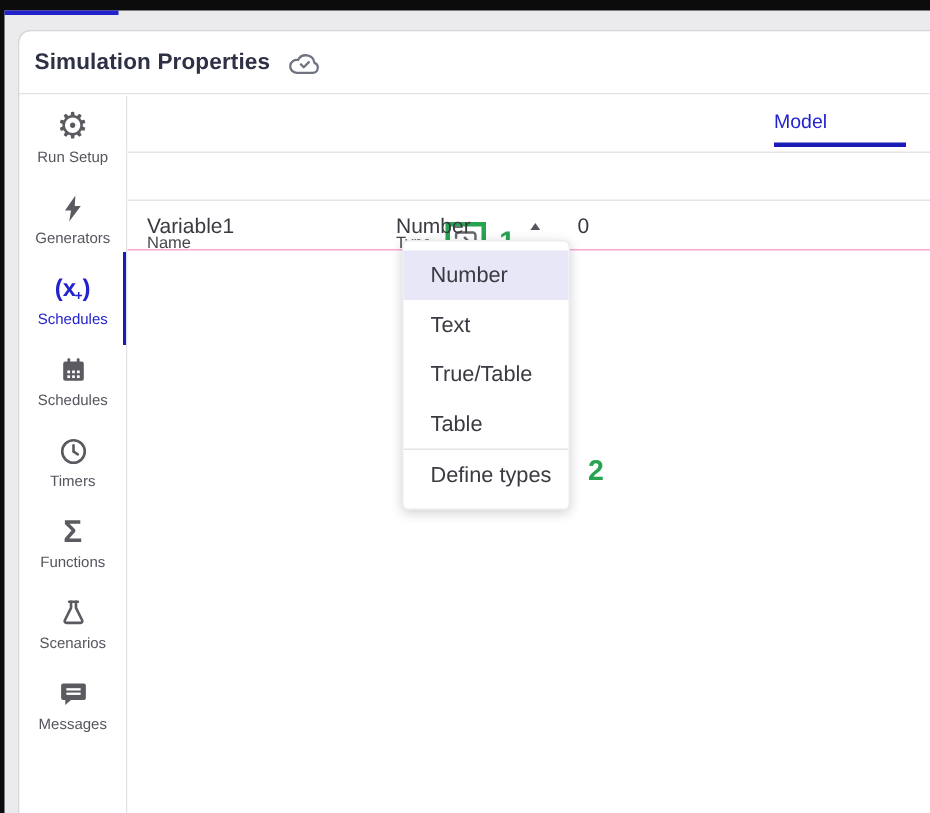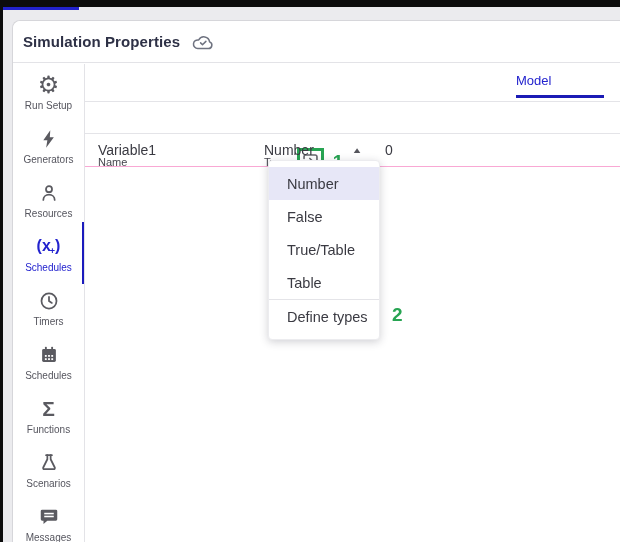--- a/index.html
+++ b/index.html
@@ -127,63 +127,54 @@
 
     <div class="side-item">
       <span class="ico">
         <svg width="22" height="22" viewBox="0 0 24 24" fill="#5a5a60">
           <path d="M13.4 2.5 L5.8 13.4 h4.4 L8.9 21.5 L17.3 10.1 h-4.4 z"></path>
         </svg>
       </span>
       <span class="lbl">Generators</span>
     </div>
 
-    <div class="side-item">
-      <span class="ico">
-        <svg width="22" height="22" viewBox="0 0 24 24" fill="none" stroke="#5a5a60" stroke-width="1.9" stroke-linecap="round">
-          <circle cx="12" cy="7.8" r="3.3"></circle>
-          <path d="M5.8 19.5c0-3.5 2.8-5.6 6.2-5.6s6.2 2.1 6.2 5.6"></path>
-        </svg>
-      </span>
-      <span class="lbl">Resources</span>
-    </div>
 
     <div class="side-item selected">
       <div class="sel-bar"></div>
       <span class="ico">
         <span class="vars-glyph">(x<span class="vars-plus">+</span>)</span>
       </span>
       <span class="lbl">Schedules</span>
-    </div>
-
-    <div class="side-item">
-      <span class="ico">
-        <svg width="22" height="22" viewBox="0 0 24 24" fill="none" stroke="#5a5a60" stroke-width="1.9" stroke-linecap="round">
-          <circle cx="12" cy="12" r="8.2"></circle>
-          <path d="M12 7.5V12l3.1 2.1"></path>
-        </svg>
-      </span>
-      <span class="lbl">Timers</span>
     </div>
 
     <div class="side-item">
       <span class="ico">
         <svg width="22" height="22" viewBox="0 0 24 24">
           <rect x="4.5" y="5.5" width="15" height="14" rx="1.6" fill="#5a5a60"></rect>
           <rect x="7.6" y="3" width="2" height="3.4" rx="0.8" fill="#5a5a60"></rect>
           <rect x="14.4" y="3" width="2" height="3.4" rx="0.8" fill="#5a5a60"></rect>
           <rect x="7.5" y="12" width="2" height="2" fill="#fff"></rect>
           <rect x="11" y="12" width="2" height="2" fill="#fff"></rect>
           <rect x="14.5" y="12" width="2" height="2" fill="#fff"></rect>
           <rect x="7.5" y="15.5" width="2" height="2" fill="#fff"></rect>
           <rect x="11" y="15.5" width="2" height="2" fill="#fff"></rect>
           <rect x="14.5" y="15.5" width="2" height="2" fill="#fff"></rect>
         </svg>
       </span>
       <span class="lbl">Schedules</span>
+    </div>
+
+    <div class="side-item">
+      <span class="ico">
+        <svg width="22" height="22" viewBox="0 0 24 24" fill="none" stroke="#5a5a60" stroke-width="1.9" stroke-linecap="round">
+          <circle cx="12" cy="12" r="8.2"></circle>
+          <path d="M12 7.5V12l3.1 2.1"></path>
+        </svg>
+      </span>
+      <span class="lbl">Timers</span>
     </div>
 
     <div class="side-item">
       <span class="ico">
           <span class="glyph sigma">Σ</span>
         </span>
       <span class="lbl">Functions</span>
     </div>
 
     <div class="side-item">
@@ -241,20 +232,20 @@
       </span>
       <span class="cell cell-value">0</span>
     </div>
 
   </div>
 
 </div>
 
 <div class="dropdown">
   <div class="dd-item selected">Number</div>
-  <div class="dd-item">False</div>
+  <div class="dd-item">Text</div>
   <div class="dd-item">True/Table</div>
   <div class="dd-item">Table</div>
   <div class="dd-divider"></div>
   <div class="dd-item">Define types</div>
 </div>
 
 <span class="step-num annot-2">2</span>
 
 </body></html>

